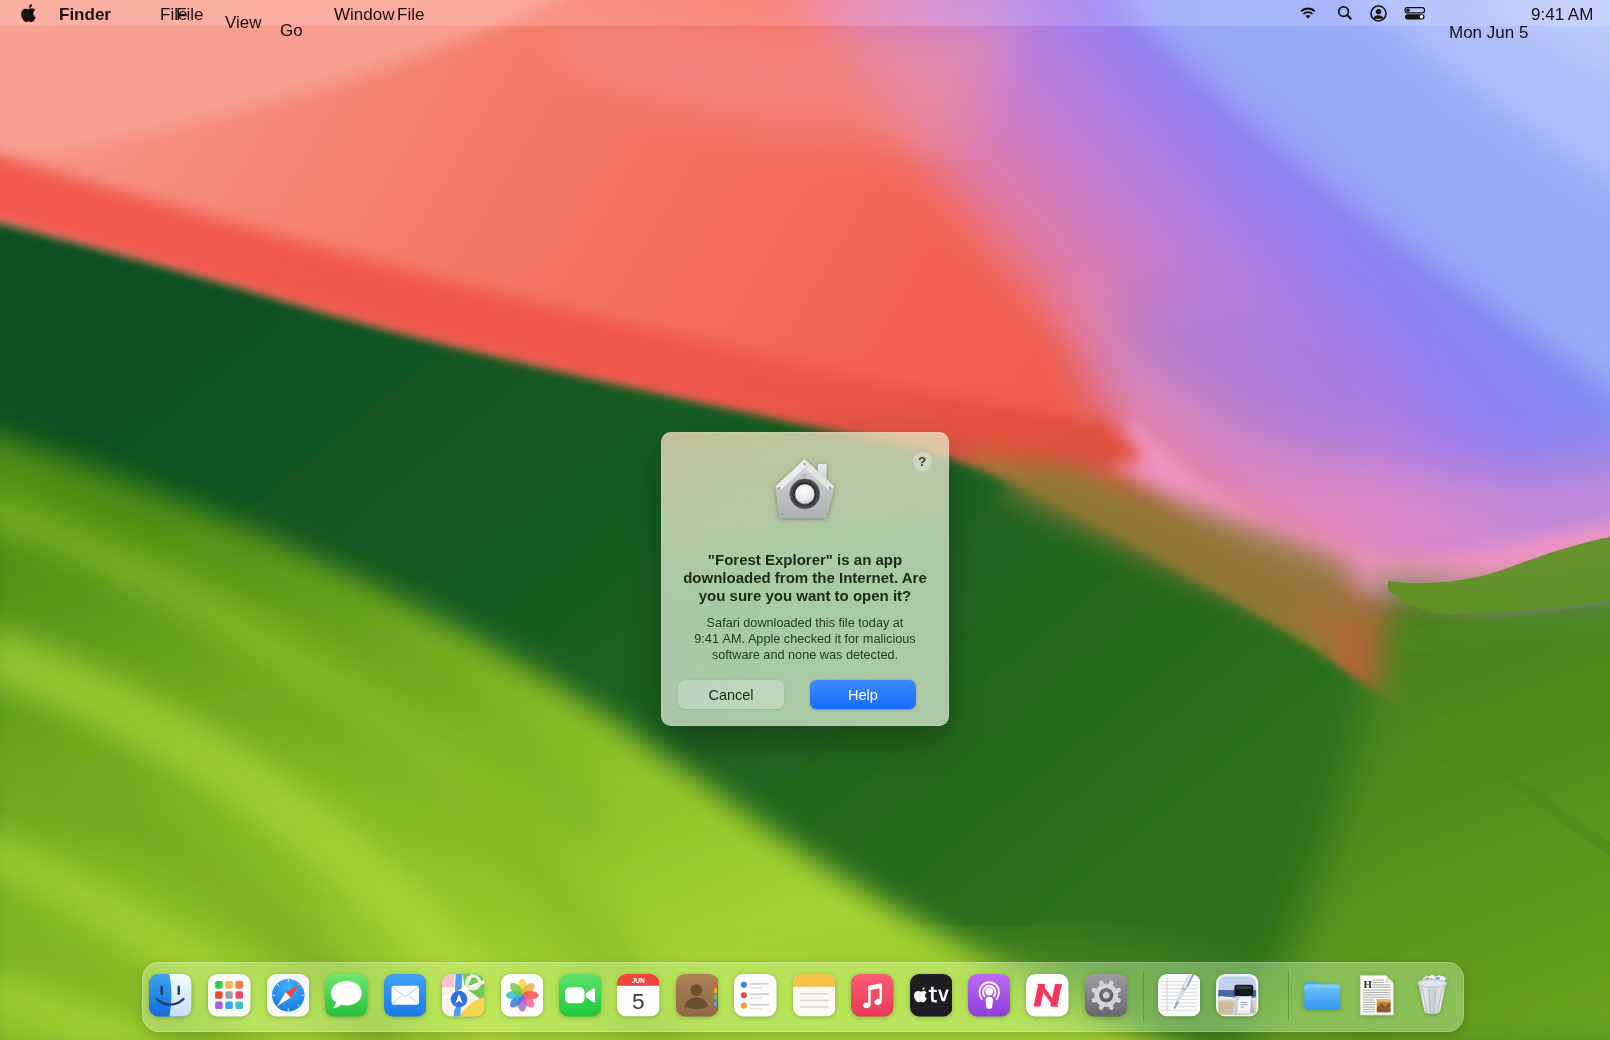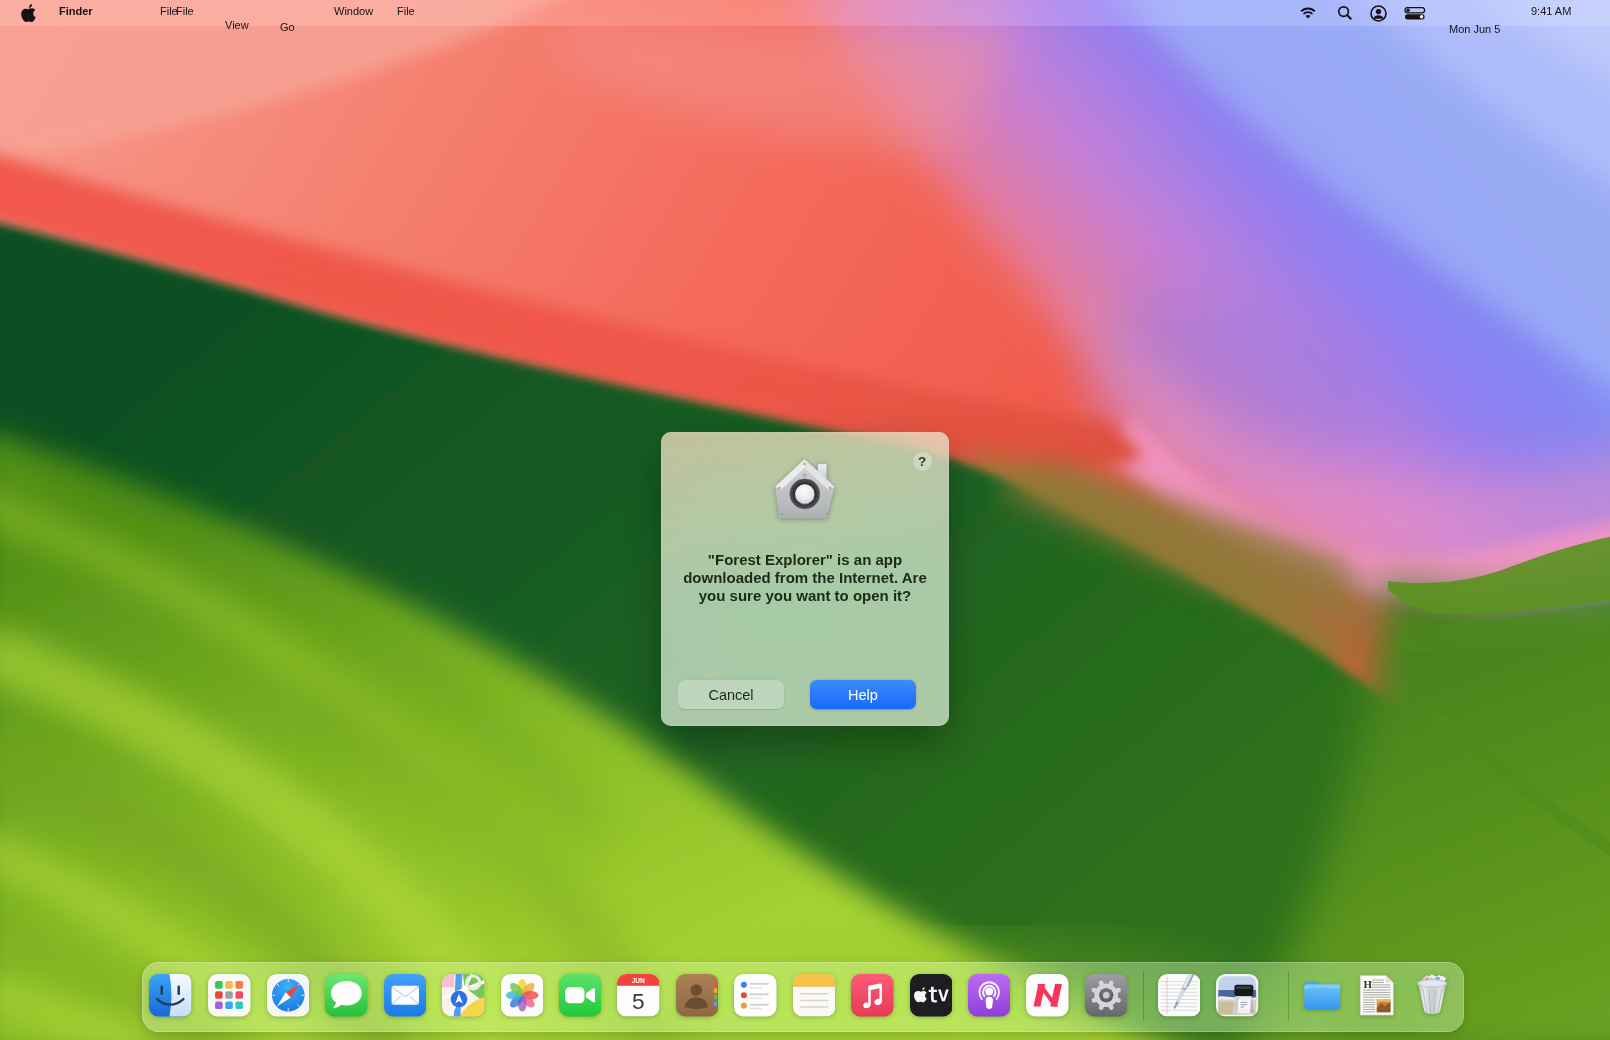--- a/index.html
+++ b/index.html
@@ -3,21 +3,21 @@
 <meta charset="utf-8">
 <style>
   html,body{margin:0;padding:0;width:1610px;height:1040px;overflow:hidden;
     font-family:"Liberation Sans",sans-serif;-webkit-font-smoothing:antialiased;}
   #stage{position:relative;width:1610px;height:1040px;overflow:hidden;}
   #wall{position:absolute;left:0;top:0;}
   
   #menubar{position:absolute;left:0;top:0;width:1610px;height:26px;
     background:rgba(255,255,255,0.16);
     -webkit-backdrop-filter:blur(26px) saturate(1.18);backdrop-filter:blur(26px) saturate(1.18);
-    display:flex;align-items:center;color:#1a1214;font-size:11px;}
+    display:flex;align-items:center;color:#1a1214;font-size:17px;}
   
   #dialog{position:absolute;left:661px;top:432px;width:288px;height:294px;border-radius:10px;
     background:rgba(255,253,248,0.64);
     -webkit-backdrop-filter:blur(90px) saturate(1.45) brightness(1.1);backdrop-filter:blur(90px) saturate(1.45) brightness(1.1);
     box-shadow:0 16px 38px rgba(0,0,0,0.30), 0 0 0 0.5px rgba(255,255,255,0.25) inset;
     text-align:center;}
   #dialog::before{content:"";position:absolute;inset:0;border-radius:10px;
     background:linear-gradient(168deg, rgba(252,185,125,0.30), rgba(252,200,150,0.12) 32%, rgba(255,255,255,0) 52%);}
   #helpbtn{position:absolute;right:17.5px;top:20px;width:19px;height:19px;border-radius:50%;
     background:rgba(255,255,255,0.30);color:#39342a;font-size:13.5px;font-weight:700;
@@ -145,21 +145,21 @@
   <path d="M300,700 C420,760 540,860 620,980 C650,1020 660,1040 665,1052" stroke="#6b9c1e" stroke-width="40" fill="none" opacity="0.4" filter="url(#b22)"></path>
 </svg>
 
 <div id="menubar">
   <svg style="position:absolute;left:21px;top:4px" width="17" height="19" viewBox="0 0 17 19">
     <path fill="#161214" d="M8.7,4.6 C9.6,4.6 10.2,4.2 11.1,4.2 C12.5,4.2 13.6,4.9 14.3,6 C13,6.8 12.3,7.9 12.3,9.5 C12.3,11.2 13.2,12.5 14.7,13.2 C14.3,14.3 13.9,15 13.3,15.9 C12.5,17 11.7,18.1 10.5,18.1 C9.4,18.1 9,17.4 7.7,17.4 C6.4,17.4 5.9,18.1 4.9,18.1 C3.7,18.1 2.9,17 2.1,15.8 C0.6,13.7 -0.1,11.2 0.3,8.9 C0.7,6.5 2.4,4.7 4.5,4.7 C5.6,4.7 6.5,5.3 7.2,5.3 C7.8,5.3 8.2,4.6 8.7,4.6 Z M11.1,0.2 C11.2,1.1 10.8,2 10.3,2.7 C9.7,3.4 8.8,3.9 7.9,3.8 C7.8,2.9 8.2,2 8.7,1.4 C9.3,0.7 10.3,0.2 11.1,0.2 Z"></path>
   </svg>
   <span style="position:absolute;left:59px;top:4.5px;font-weight:700;">Finder</span>
   <span style="position:absolute;left:130px;top:4.5px;margin-left:30px;">File</span>
   <span style="position:absolute;left:176px;top:4.5px;">File</span>
-  <span style="position:absolute;left:225px;top:19px;">View</span>
+  <span style="position:absolute;left:225px;top:13px;">View</span>
   <span style="position:absolute;left:280px;top:4.5px;margin-top:16px;">Go</span>
   <span style="position:absolute;left:334px;top:4.5px;">Window</span>
   <span style="position:absolute;left:397px;top:4.5px;">File</span>
   <svg style="position:absolute;left:1299px;top:6px" width="18" height="14" viewBox="0 0 18 14">
     <path d="M9,12.6 L6.5,10 C7.1,9.4 8,9 9,9 C10,9 10.9,9.4 11.5,10 Z" fill="#161214"></path>
     <path d="M4.5,8 C5.6,6.8 7.2,6.1 9,6.1 C10.8,6.1 12.4,6.8 13.5,8" stroke="#161214" stroke-width="1.8" fill="none"></path>
     <path d="M2.2,5.4 C3.9,3.6 6.3,2.5 9,2.5 C11.7,2.5 14.1,3.6 15.8,5.4" stroke="#161214" stroke-width="1.8" fill="none"></path>
   </svg>
   <svg style="position:absolute;left:1337px;top:5px" width="16" height="16" viewBox="0 0 16 16">
     <circle cx="6.6" cy="6.6" r="4.8" stroke="#161214" stroke-width="1.7" fill="none"></circle>
@@ -214,20 +214,21 @@
 <path d="M26.4,16.1 a4,4 0 0 1 5.2,0"></path>
             <path d="M27.6,17.6 a2.2,2.2 0 0 1 2.8,0"></path>
 </g>
 <circle cx="29.3" cy="34.3" r="14.8" fill="#323438"></circle>
 <circle cx="29.3" cy="34.3" r="12.9" fill="none" stroke="#5a5c60" stroke-width="2.2" stroke-dasharray="0.75 0.7" opacity="0.9"></circle>
 <circle cx="29.3" cy="34.3" r="14.8" fill="none" stroke="#85878b" stroke-width="0.7"></circle>
 <circle cx="29.3" cy="35.1" r="9.6" fill="#8a8c90"></circle>
 <circle cx="29.3" cy="34.3" r="9.4" fill="url(#gkn)"></circle>
 </svg></div>
   <div id="dtitle" style="top:119px;">"Forest Explorer" is an app<br>downloaded from the Internet. Are<br>you sure you want to open it?</div>
+  <div id="dbody" style="top:183px;">Safari downloaded this file today at<br>9:41&nbsp;AM. Apple checked it for malicious<br>software and none was detected.</div>
   <div class="dbtn" id="cancelbtn">Cancel</div>
   <div class="dbtn" id="openbtn">Help</div>
 </div>
 
 <div id="dock"></div>
 <div id="icons">
       <div class="ddiv" style="left:1143px"></div>
       <div class="ddiv" style="left:1288px"></div>
       <svg class="dicon" style="left:149.45px;top:974px" width="42.5" height="42.5" viewBox="0 0 45 45">
 <defs>

